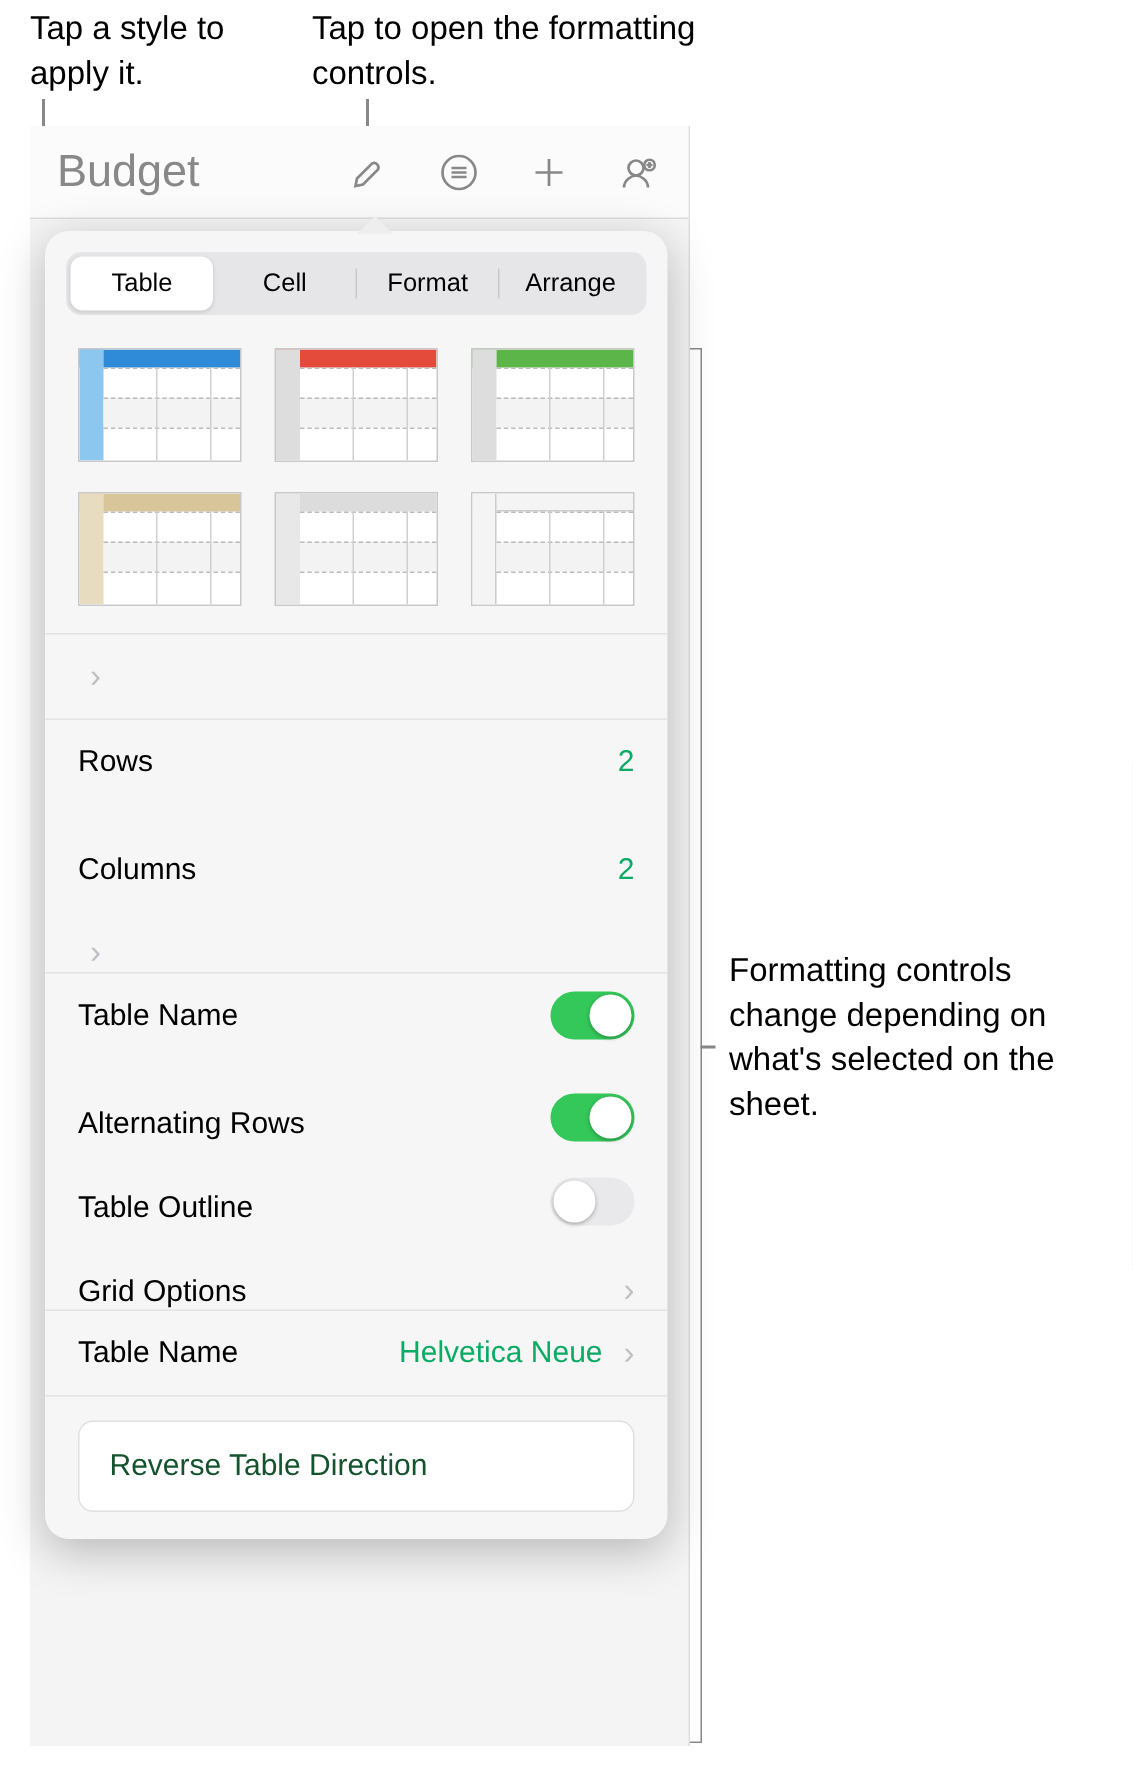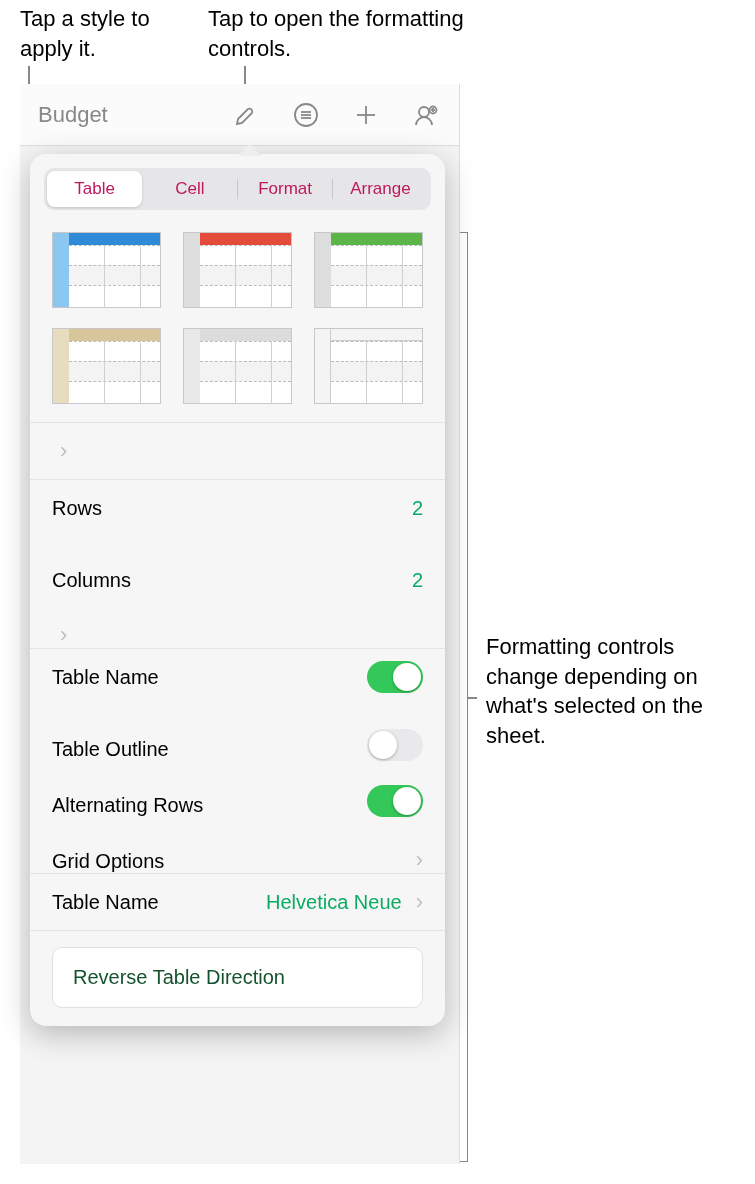--- a/index.html
+++ b/index.html
@@ -38,21 +38,21 @@
   .toolbar {
     height: 62px;
     display: flex;
     align-items: center;
     padding: 0 18px;
     gap: 30px;
     border-bottom: 1px solid #ddd;
     background: #fbfbfc;
   }
   .doc-title {
-    font-size: 22px;
+    font-size: 30px;
     color: #888;
     flex: 0 0 auto;
     margin-right: auto;
   }
   .tb-icon {
     width: 30px;
     height: 30px;
     display: flex;
     align-items: center;
     justify-content: center;
@@ -89,21 +89,21 @@
     background: #e6e6e8;
     border-radius: 10px;
     padding: 3px;
     gap: 0;
   }
   .seg {
     flex: 1;
     text-align: center;
     font-size: 17px;
     padding: 8px 0;
-    color: #be185d;
+    color: #000000;
     border-radius: 8px;
     position: relative;
   }
   .seg.sep::after {
     content:"";
     position:absolute;
     right:0; top:8px; bottom:8px;
     width:1px; background:#c8c8ca;
   }
   .seg.active {
@@ -365,28 +365,28 @@
     </div>
 
     <div class="section">
       <div class="row-item">
         <span class="label">Table Name</span>
         <div class="toggle on">
             <div class="knob"></div>
           </div>
       </div>
       <div class="row-item">
+        <span class="label">Alternating Rows</span>
+        <div class="toggle on">
+            <div class="knob"></div>
+          </div>
+      </div>
+      <div class="row-item">
         <span class="label">Table Outline</span>
         <div class="toggle">
-            <div class="knob"></div>
-          </div>
-      </div>
-      <div class="row-item">
-        <span class="label">Alternating Rows</span>
-        <div class="toggle on">
             <div class="knob"></div>
           </div>
       </div>
       <div class="row-item">
         <span class="label">Grid Options</span>
         <span class="chev">›</span>
       </div>
     </div>
 
     <div class="section">

